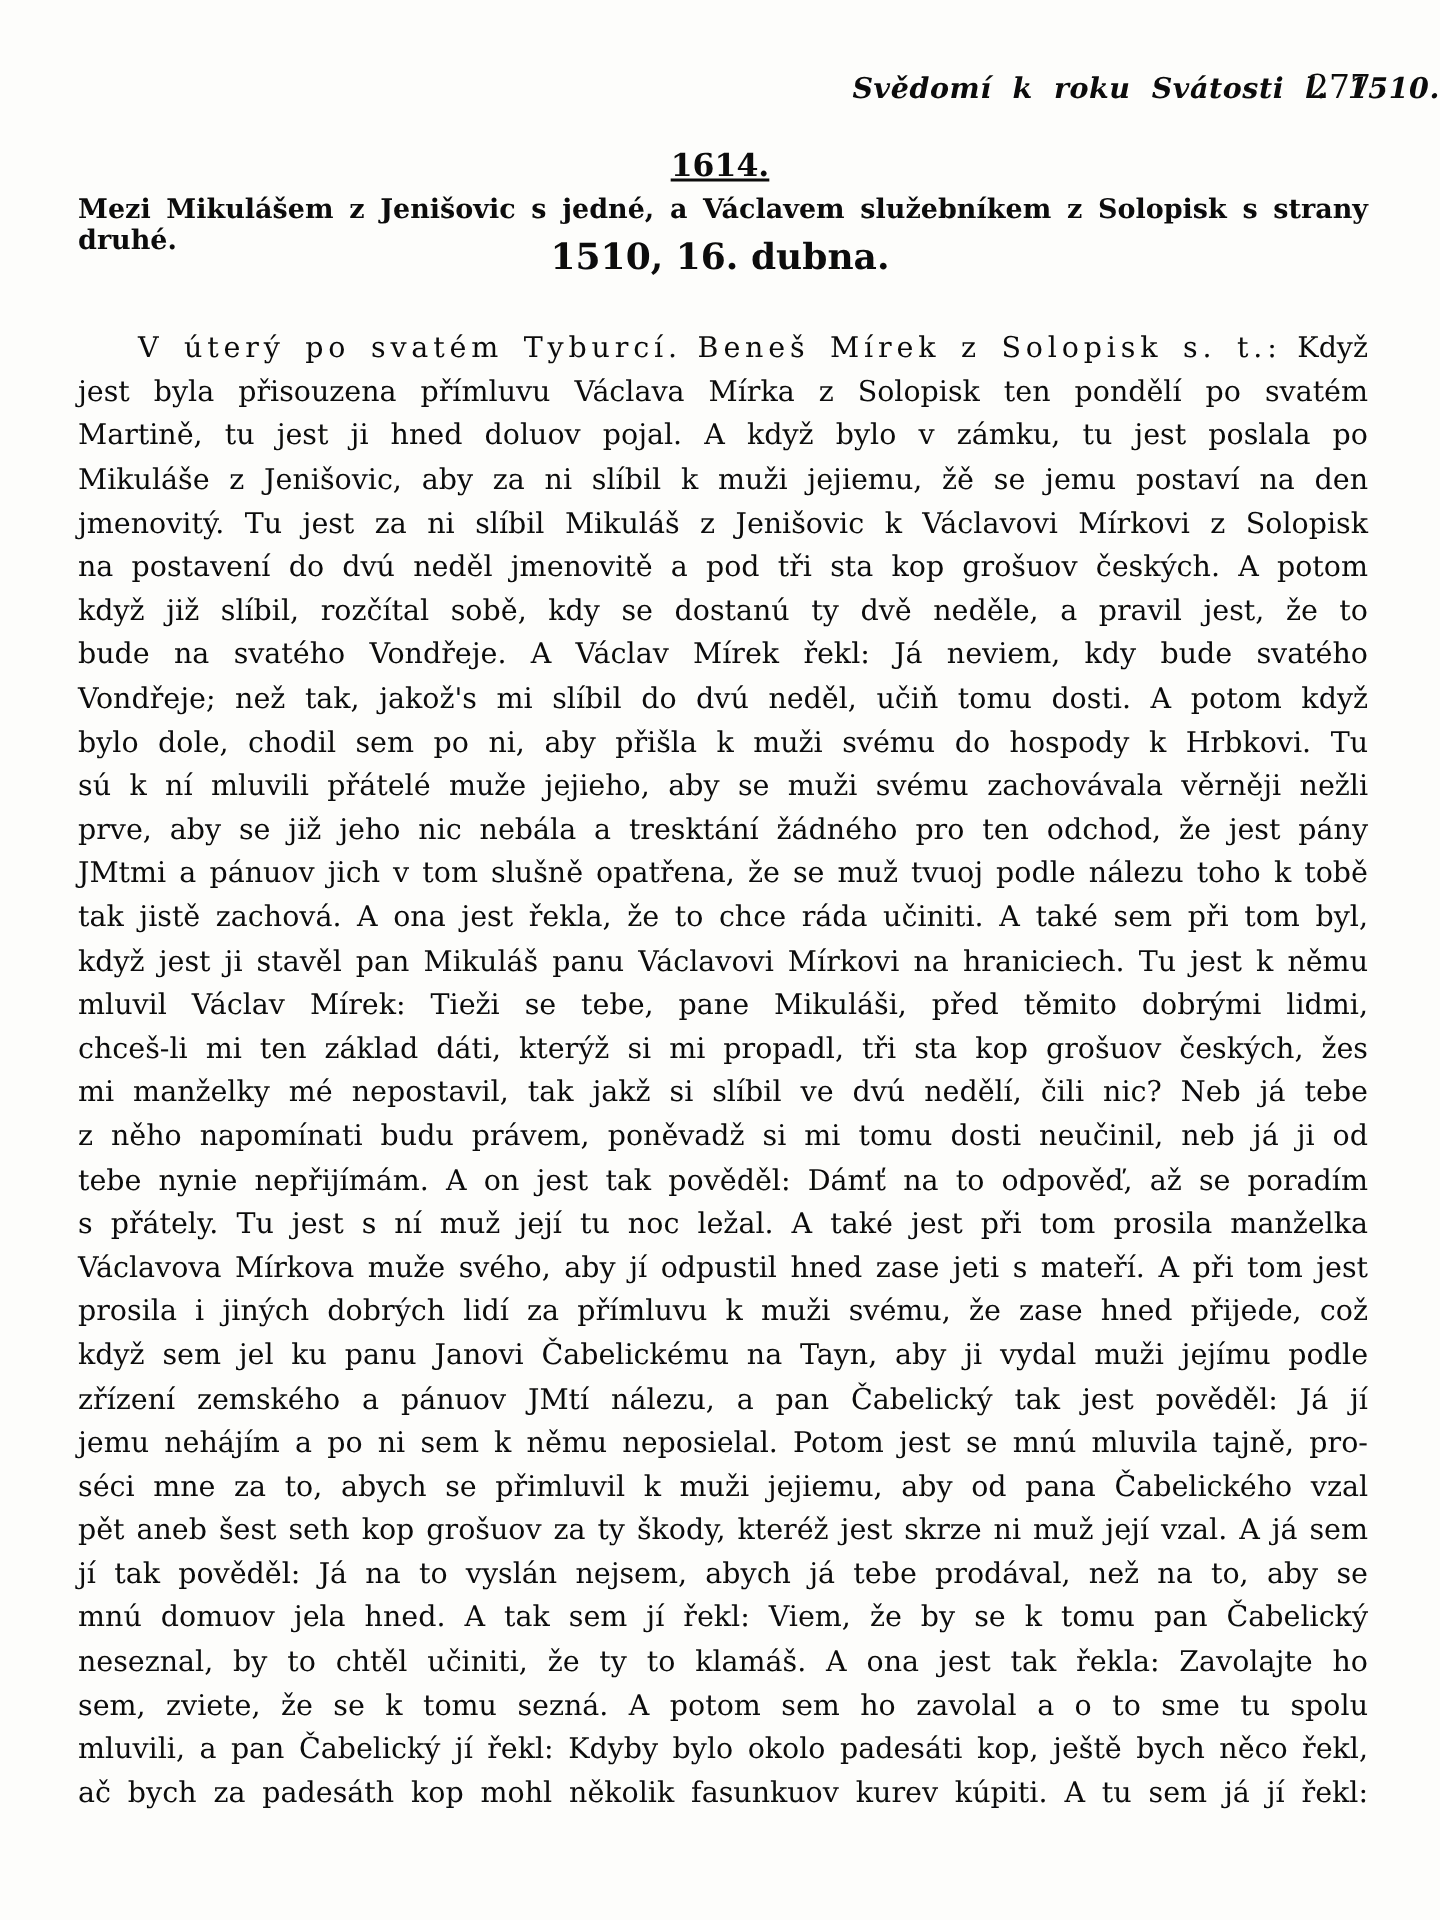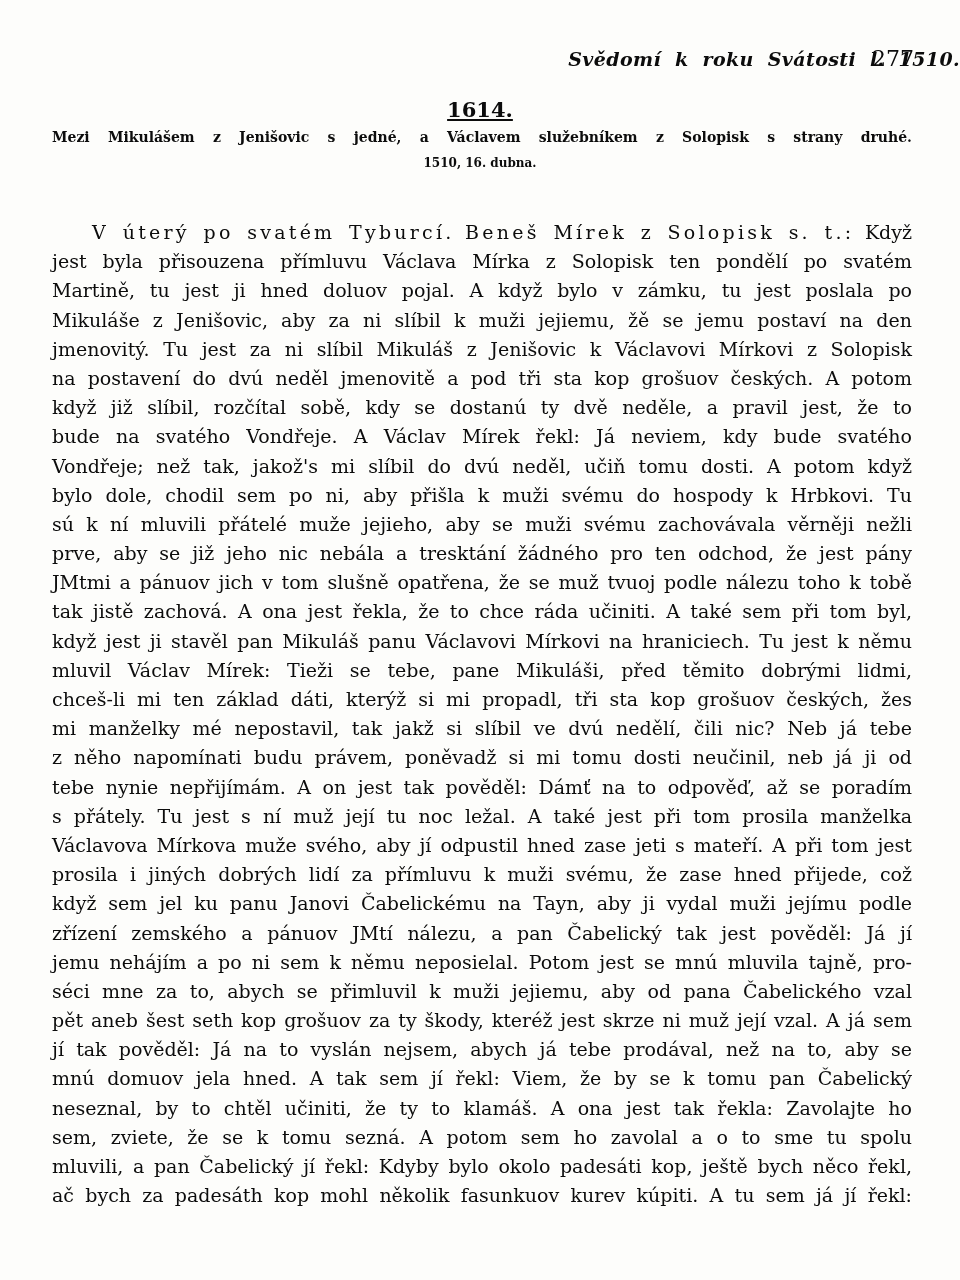--- a/index.html
+++ b/index.html
@@ -44,33 +44,33 @@
     text-align: center;
     font-size: 21px;
     font-weight: bold;
     text-decoration: underline;
   }
   .entry-parties {
     position: absolute;
     top: 129px;
     left: 52px;
     width: 860px;
-    font-size: 14px;
+    font-size: 18px;
     font-weight: bold;
     text-align: justify;
     text-align-last: justify;
     white-space: normal;
   }
   .entry-date {
     position: absolute;
     top: 156px;
     left: 0;
     width: 100%;
     text-align: center;
-    font-size: 12px;
+    font-size: 24px;
     font-weight: bold;
   }
 
   
   .body-text {
     position: absolute;
     top: 186px;
     left: 52px;
     width: 860px;
     font-size: 19px;

